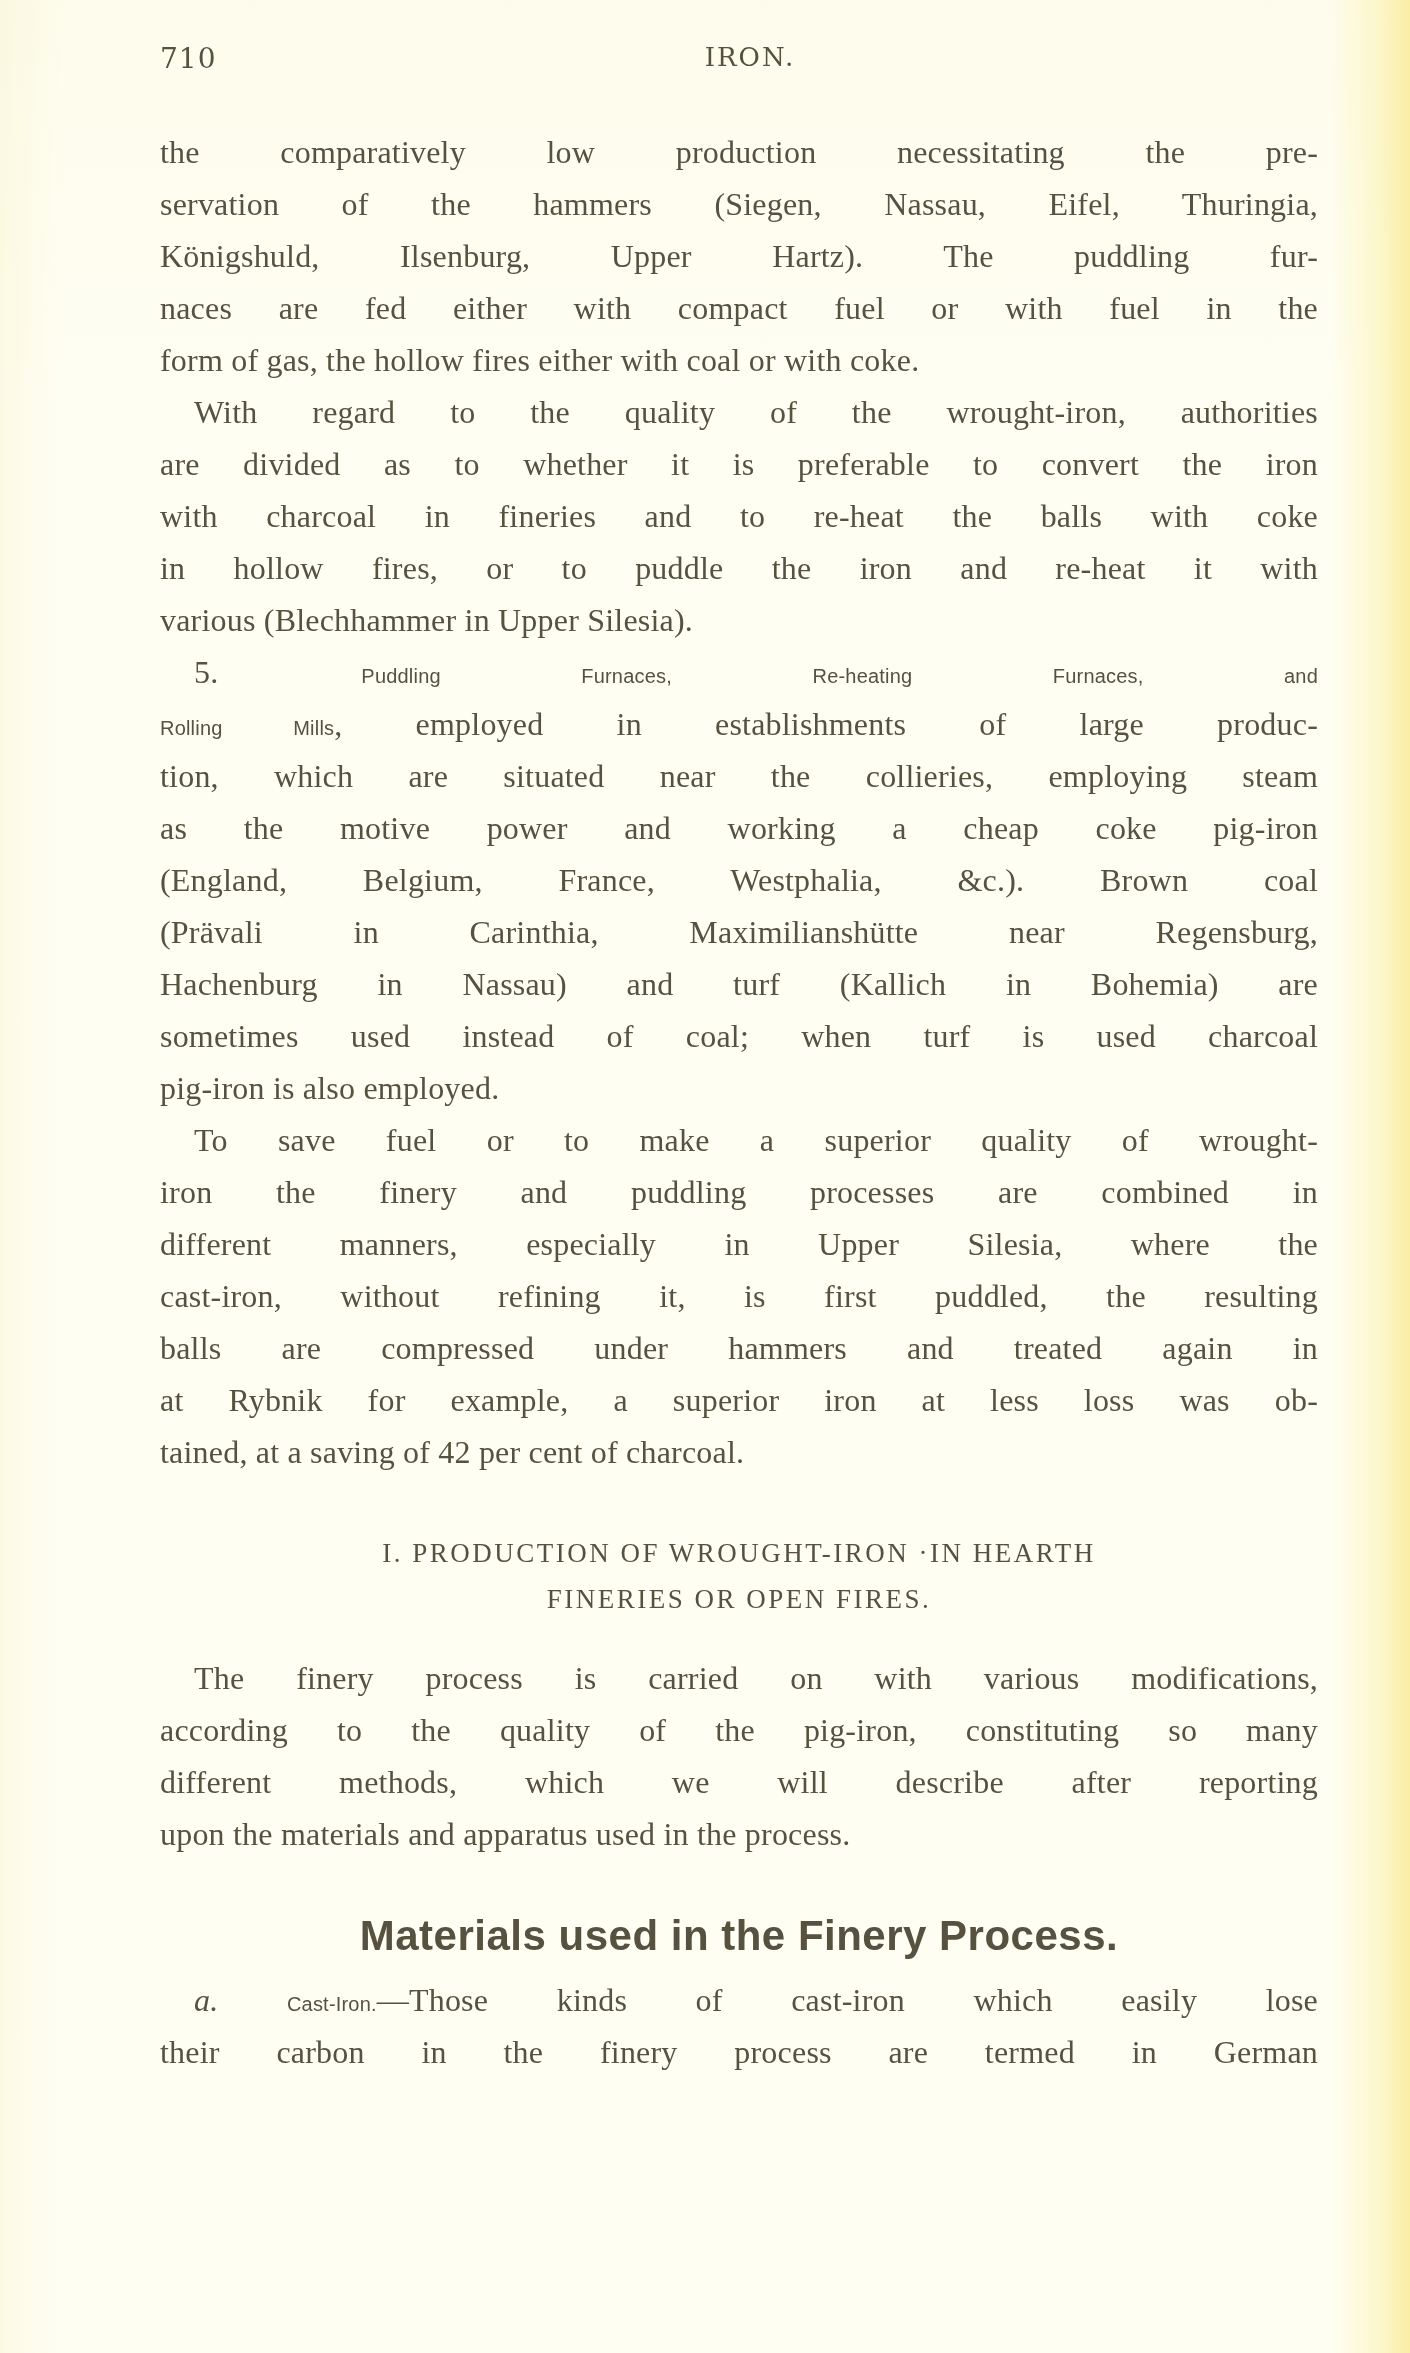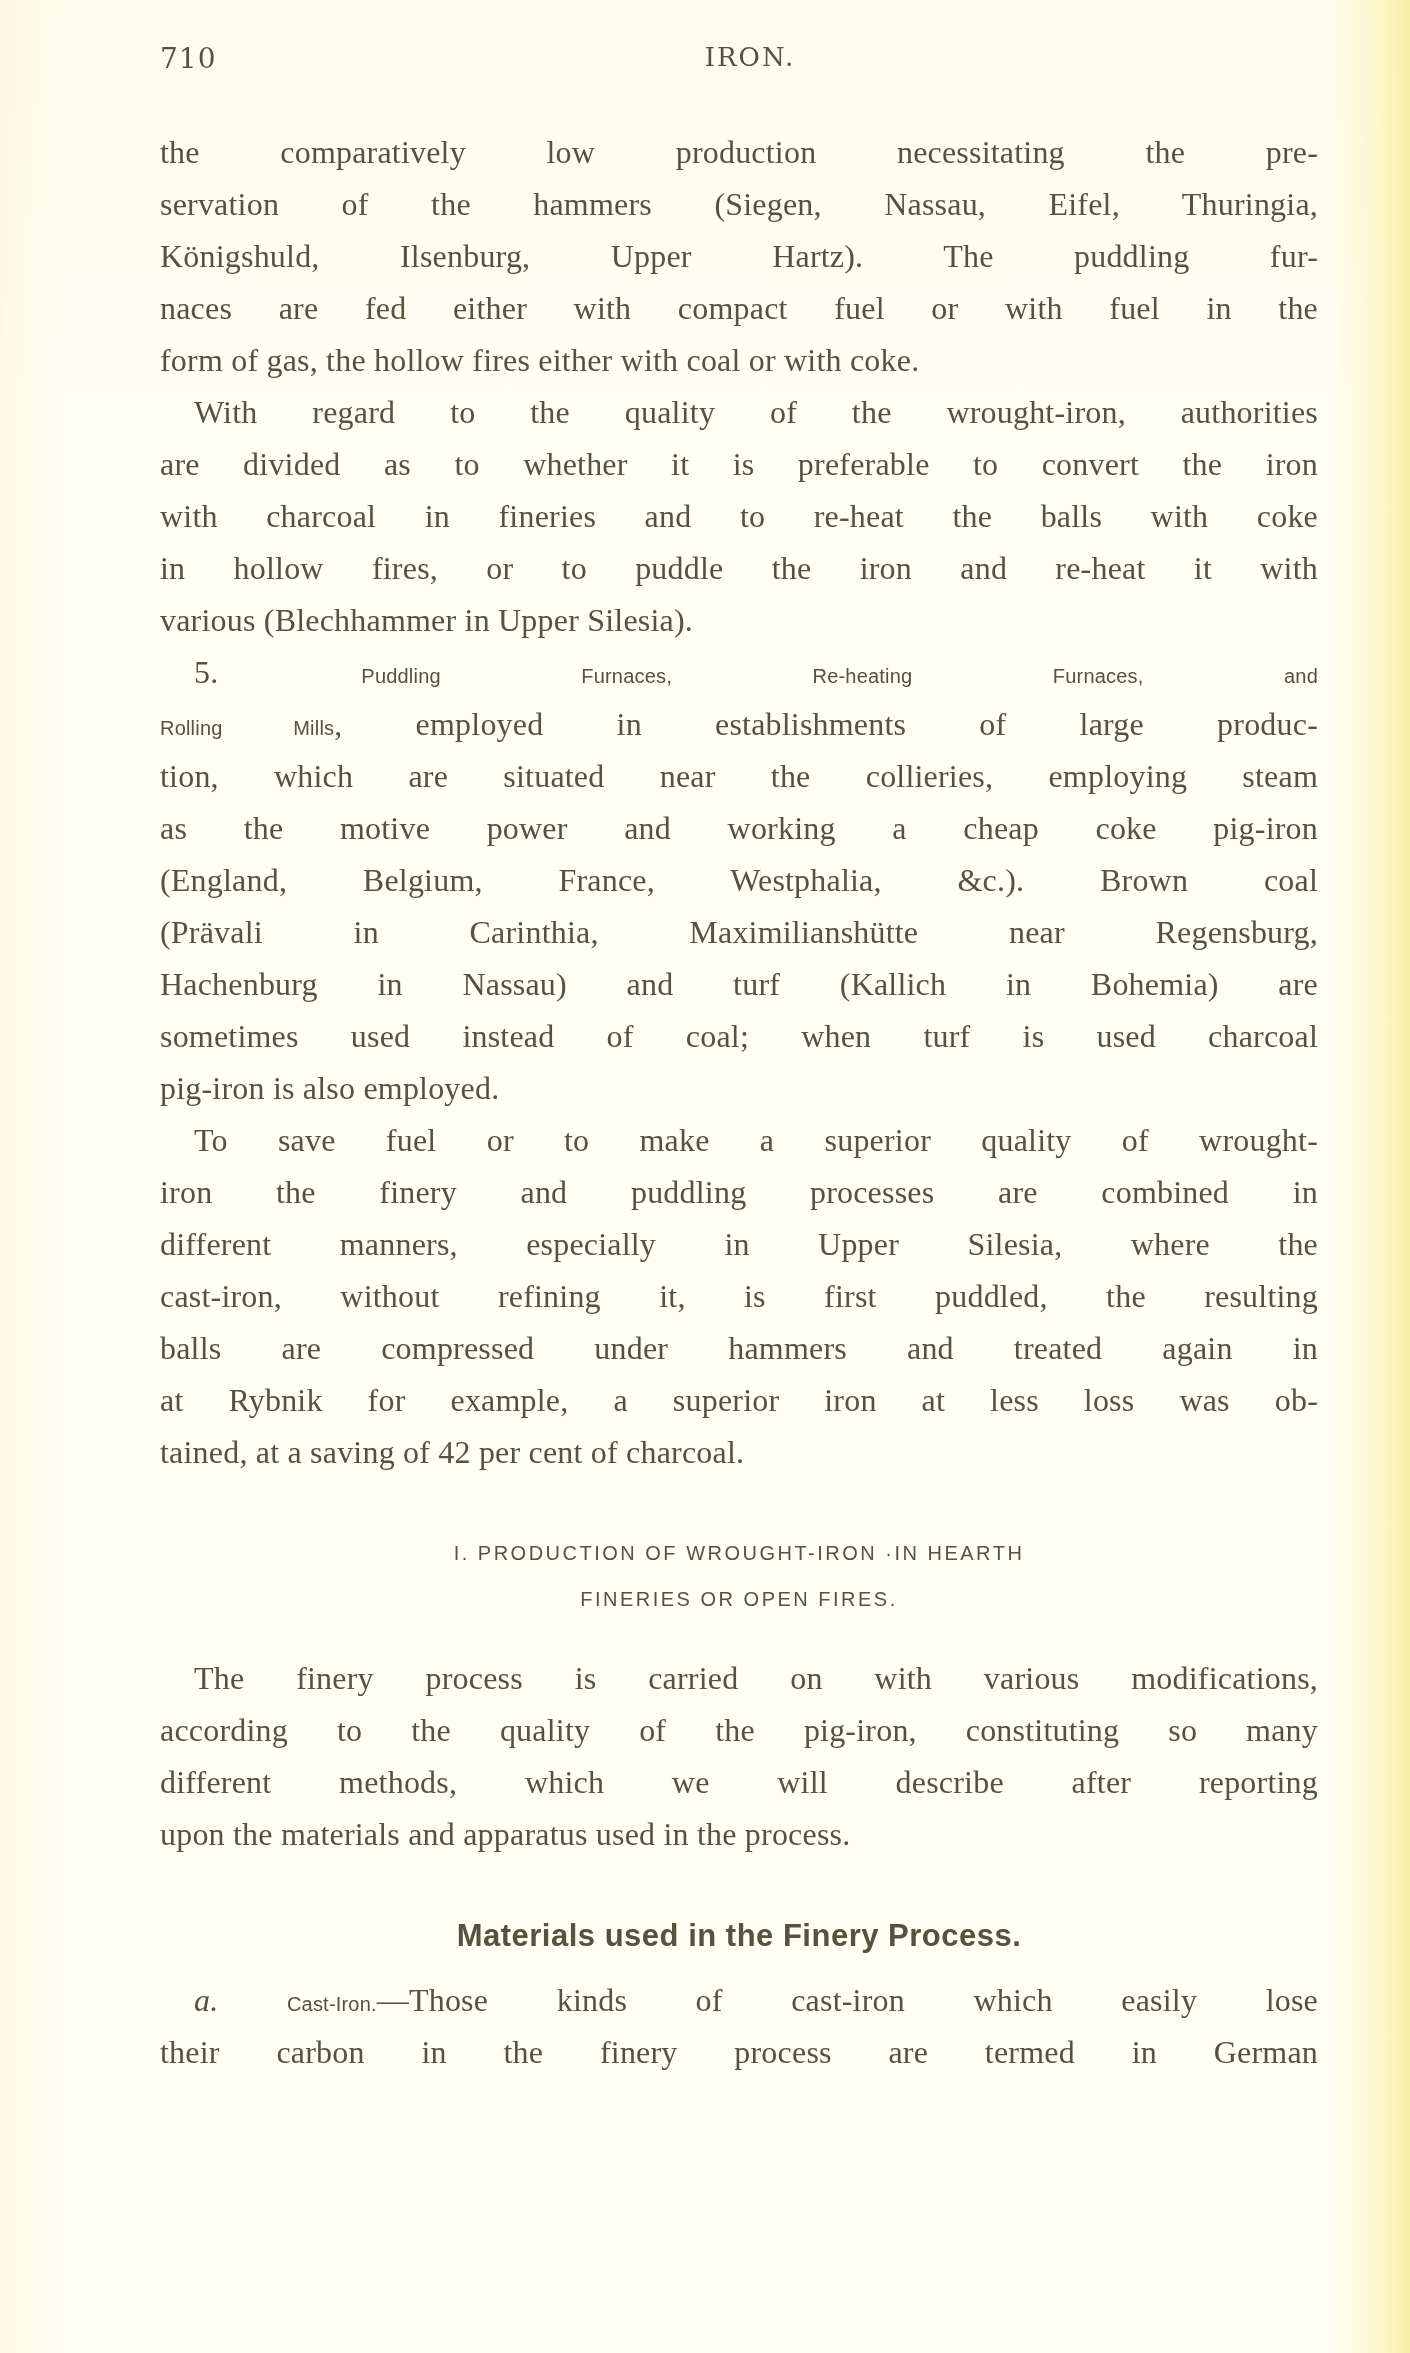--- a/index.html
+++ b/index.html
@@ -67,32 +67,32 @@
     font-family: "Liberation Serif", "DejaVu Serif", serif;
     letter-spacing: 0.2px;
   }
   .line.last { text-align-last: left; }
   .line.indent { padding-left: 34px; }
   .bold { font-weight: normal; font-family: "Liberation Sans", "DejaVu Sans", sans-serif; font-size: 20px; }
   .ital { font-style: italic; }
   .section-heading {
     display: block;
     text-align: center;
-    font-family: Liberation Sans, sans-serif;
-    font-size: 20px;
+    font-family: Liberation Serif, serif;
+    font-size: 27px;
     letter-spacing: 2.5px;
     line-height: 46px;
     height: 46px;
   }
   .sub-heading {
     display: block;
     text-align: center;
     font-family: "Liberation Sans", "DejaVu Sans", sans-serif;
     font-weight: bold;
-    font-size: 31px;
+    font-size: 42px;
     letter-spacing: 0.5px;
     line-height: 52px;
     height: 52px;
   }
   .gap-sm { height: 30px; }
   .gap-md { height: 52px; }
   .gap-lg { height: 50px; }
 </style>
 </head>
 <body>

